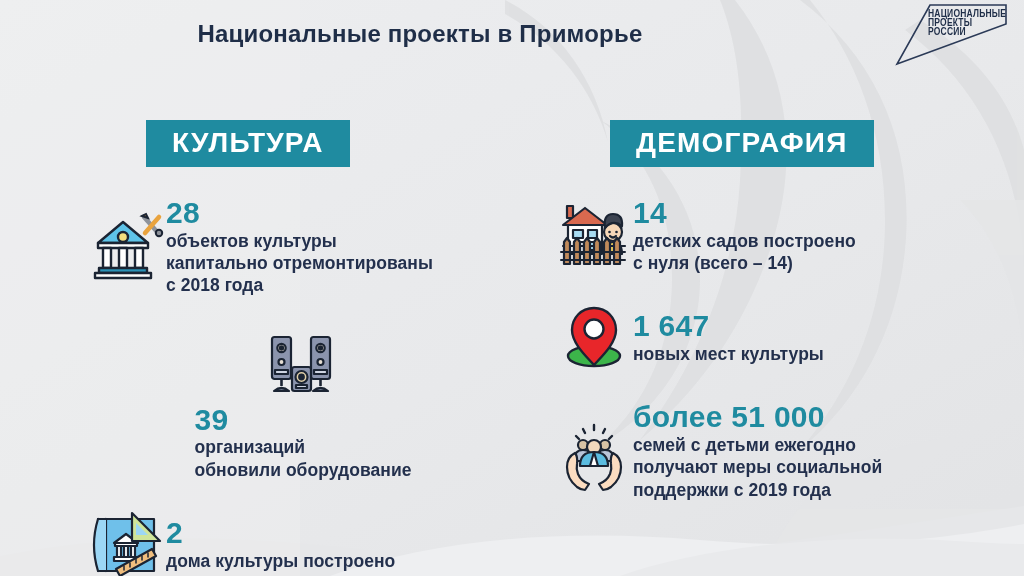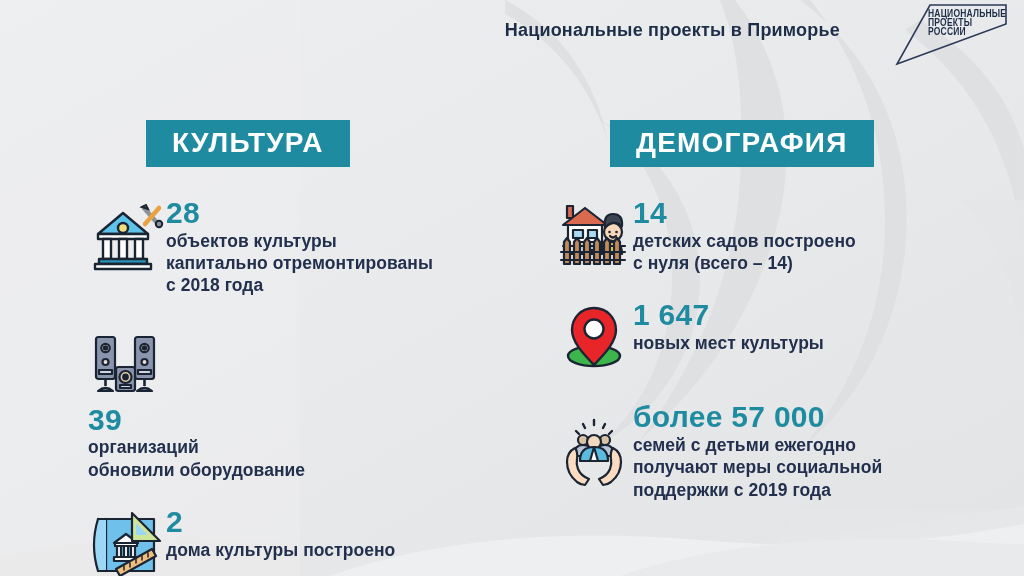--- a/index.html
+++ b/index.html
@@ -14,22 +14,22 @@
   #bg-layer { position:absolute; inset:0; z-index:0; }
   #bg-layer svg { width:100%; height:100%; display:block; }
 
   
   .page-header {
     position:absolute; top:0; left:0; width:1024px; height:72px;
     z-index:3;
   }
   .page-title {
     position:absolute; left:0; top:20px; width:840px;
-    text-align:right;
-    font-size:18px; font-weight:bold; letter-spacing:.2px;
+    text-align:center;
+    font-size:24px; font-weight:bold; letter-spacing:.2px;
     color:#1f2e48;
   }
   .brand-logo { position:absolute; right:12px; top:2px; width:118px; height:66px; }
   .brand-logo svg { width:100%; height:100%; display:block; }
   .brand-logo .brand-lines {
     position:absolute; right:10px; top:7px;
     width:74px;
     line-height:1.03;
   }
   .brand-logo .brand-lines span {
@@ -53,21 +53,21 @@
     font-size:28px; font-weight:bold;
     letter-spacing:1.2px;
     padding:9px 26px 10px 26px;
     line-height:1;
     white-space:nowrap;
   }
   .chip-wrap-left  { padding-left:58px; }
   .chip-wrap-right { padding-left:55px; }
 
   .stats { margin-top:27px; }
-  .stat-row { display:flex; align-items:flex-start; margin-bottom:22px; }
+  .stat-row { display:flex; align-items:center; margin-bottom:22px; }
   .stat-icon { width:78px; min-width:78px; height:78px; position:relative; }
   .stat-icon svg { width:100%; height:100%; display:block; }
   .stat-body { padding-top:4px; }
 
   .stat-number {
     color:#1f8ba0;
     font-size:30px; font-weight:bold; line-height:1.02;
     letter-spacing:.3px;
   }
   .stat-number .prefix {
@@ -325,21 +325,21 @@
               <path d="M25 47 q0 -14 14 -14 q14 0 14 14 z" fill="#5bbce0"></path>
               <path d="M39 33 l-4 14 h8 z" fill="#ffffff"></path>
 
               <path d="M20 34 q-8 4 -8 14 q0 12 10 20 q4 3 8 3 l4 -6 q-8 -3 -11 -10 q-2 -5 -1 -10 q1 -7 -2 -11 z" fill="#fbdcc0"></path>
               <path d="M58 34 q8 4 8 14 q0 12 -10 20 q-4 3 -8 3 l-4 -6 q8 -3 11 -10 q2 -5 1 -10 q-1 -7 2 -11 z" fill="#fbdcc0"></path>
             </g>
           </svg>
         </div>
         <div class="stat-body">
           <div class="stat-number">
-            <span class="prefix">более </span><span>57 000</span>
+            <span class="prefix">более </span><span>51 000</span>
           </div>
           <div class="stat-text">семей с детьми ежегодно<br>получают меры социальной<br>поддержки с 2019 года</div>
         </div>
       </div>
 
     </div>
   </div>
 
 </div>
 

